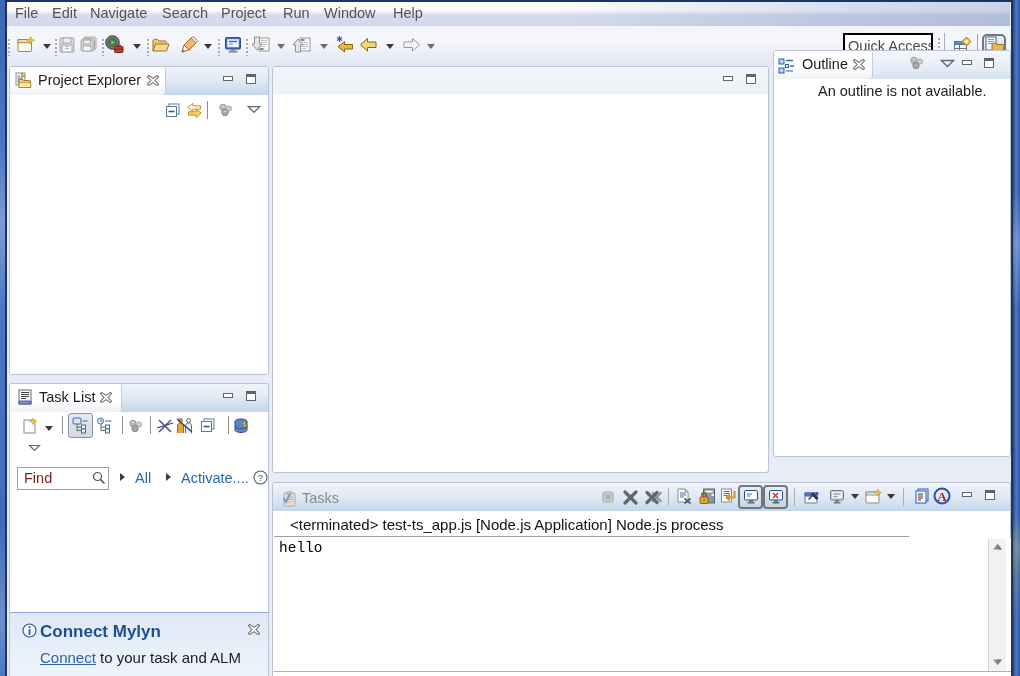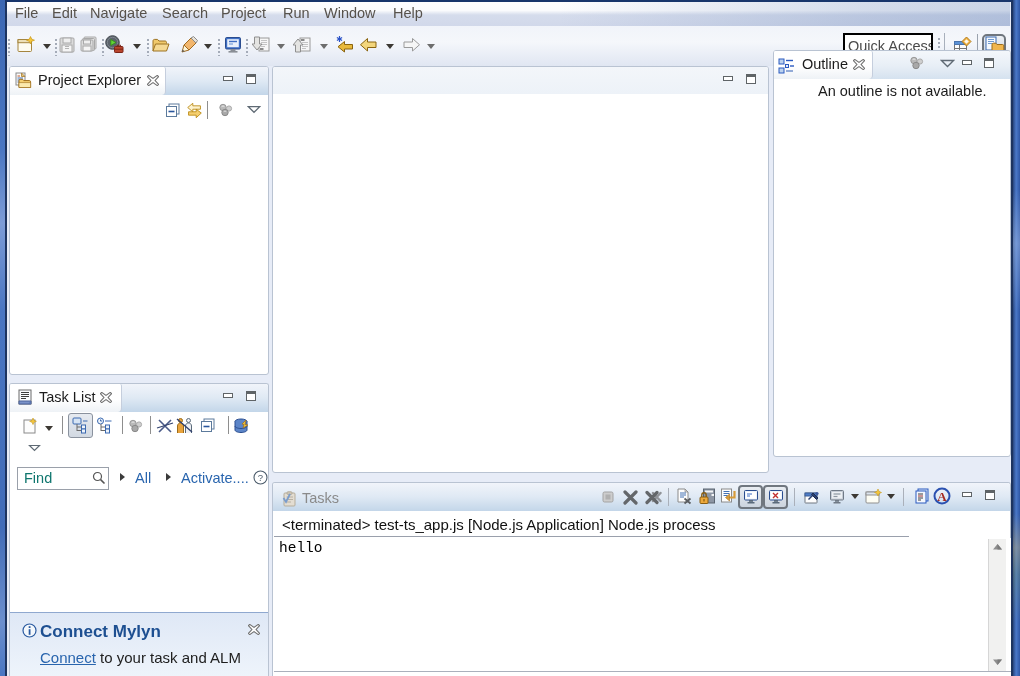--- a/index.html
+++ b/index.html
@@ -298,21 +298,21 @@
       <svg class="ico" style="left:222px;top:4px" width="18" height="18" viewBox="0 0 18 18">
         <ellipse cx="9" cy="4.5" rx="6" ry="2.5" fill="#5c85c8" stroke="#2a4d8f"></ellipse>
         <path d="M3 4.5 L3 13 C3 14.4 5.7 15.5 9 15.5 C12.3 15.5 15 14.4 15 13 L15 4.5" fill="#5c85c8" stroke="#2a4d8f"></path>
         <path d="M3 9 C3 10.4 5.7 11.5 9 11.5 C12.3 11.5 15 10.4 15 9" fill="none" stroke="#2a4d8f"></path>
         <path d="M10 7 L14 3 L13 7.5 L16 8 L11 11 L12 7.5 z" fill="#f3c53d" stroke="#9c6c1a" stroke-width="0.7"></path>
       </svg>
       <svg class="ico" style="left:18px;top:31px" width="13" height="8" viewBox="0 0 13 8">
         <path d="M1.5 1.5 L11.5 1.5 L6.5 6.5 z" fill="none" stroke="#5f6a74" stroke-width="1.2"></path>
       </svg>
     </div>
-    <div style="position:absolute; left:7px; top:83px; width:92px; height:23px; border:1px solid #9aa0aa; font-size:14.5px; color:#0f766e; line-height:21px; padding-left:6px;">Find</div>
+    <div style="position:absolute; left:7px; top:83px; width:92px; height:23px; border:1px solid #9aa0aa; font-size:14.5px; color:#7f1d1d; line-height:21px; padding-left:6px;">Find</div>
     <svg class="ico" style="left:82px;top:87px" width="14" height="14" viewBox="0 0 14 14">
       <circle cx="5.5" cy="5.5" r="4" fill="none" stroke="#555" stroke-width="1.2"></circle>
       <line x1="8.6" y1="8.6" x2="12.5" y2="12.5" stroke="#555" stroke-width="1.6"></line>
     </svg>
     <span class="tri-r" style="position:absolute; left:110px; top:89px;"></span>
     <span style="position:absolute; left:125px; top:86px; font-size:14.5px;" class="link">All</span>
     <span class="tri-r" style="position:absolute; left:156px; top:89px;"></span>
     <span style="position:absolute; left:171px; top:86px; font-size:14.5px;" class="link">Activate....</span>
     <svg class="ico" style="left:243px;top:86px" width="15" height="15" viewBox="0 0 15 15">
       <circle cx="7.5" cy="7.5" r="6.5" fill="none" stroke="#4a5a6a" stroke-width="1.1"></circle>
@@ -464,21 +464,21 @@
       <line x1="4" y1="8" x2="9" y2="8" stroke="#a03030"></line>
       <line x1="4" y1="10" x2="9" y2="10" stroke="#3d3d3d"></line>
       <line x1="4" y1="12" x2="7" y2="12" stroke="#3d3d3d"></line>
     </svg>
     <svg class="ico" style="left:660px;top:4px" width="18" height="18" viewBox="0 0 18 18">
       <circle cx="9" cy="9" r="7.5" fill="none" stroke="#2a50b0" stroke-width="2"></circle>
       <text x="4.2" y="13.5" font-size="13" font-weight="bold" fill="#a52a20" font-family="Liberation Serif">A</text>
     </svg>
     <div class="mm minb" style="left:689px; top:9px;"></div>
     <div class="mm maxb" style="left:712px; top:7px;"></div>
-    <div style="position:absolute; left:1px; top:29px; width:635px; height:25px; background:#fff; border-bottom:1px solid #9aa0ac; font-size:15px; color:#111; line-height:22px; padding:2px 0 0 8px;">&lt;terminated&gt; test-ts_app.js [Node.js Application] Node.js process</div>
+    <div style="position:absolute; left:1px; top:29px; width:635px; height:25px; background:#fff; border-bottom:1px solid #9aa0ac; font-size:15px; color:#111; line-height:22px; padding:2px 0 0 16px;">&lt;terminated&gt; test-ts_app.js [Node.js Application] Node.js process</div>
     <div style="position:absolute; left:1px; top:55px; width:755px; height:133px; background:#fff;">
       <div style="font-family:'Liberation Mono',monospace; font-size:14.5px; color:#000; padding:2px 0 0 5px;">hello</div>
     </div>
     <div style="position:absolute; left:715px; top:56px; width:18px; height:132px; background:#f1f1f0; border-left:1px solid #d6d6d6;">
       <svg style="position:absolute;left:3px;top:4px" width="11" height="8" viewBox="0 0 11 8">
           <path d="M5.5 1 L10 6.5 L1 6.5 z" fill="#8e8e8e"></path>
           <path d="M5.5 1 L10 6.5 L5.5 6.5 z" fill="#7a7a7a"></path>
         </svg>
       <svg style="position:absolute;left:3px;bottom:5px" width="11" height="8" viewBox="0 0 11 8">
           <path d="M1 1.5 L10 1.5 L5.5 7 z" fill="#8e8e8e"></path>

